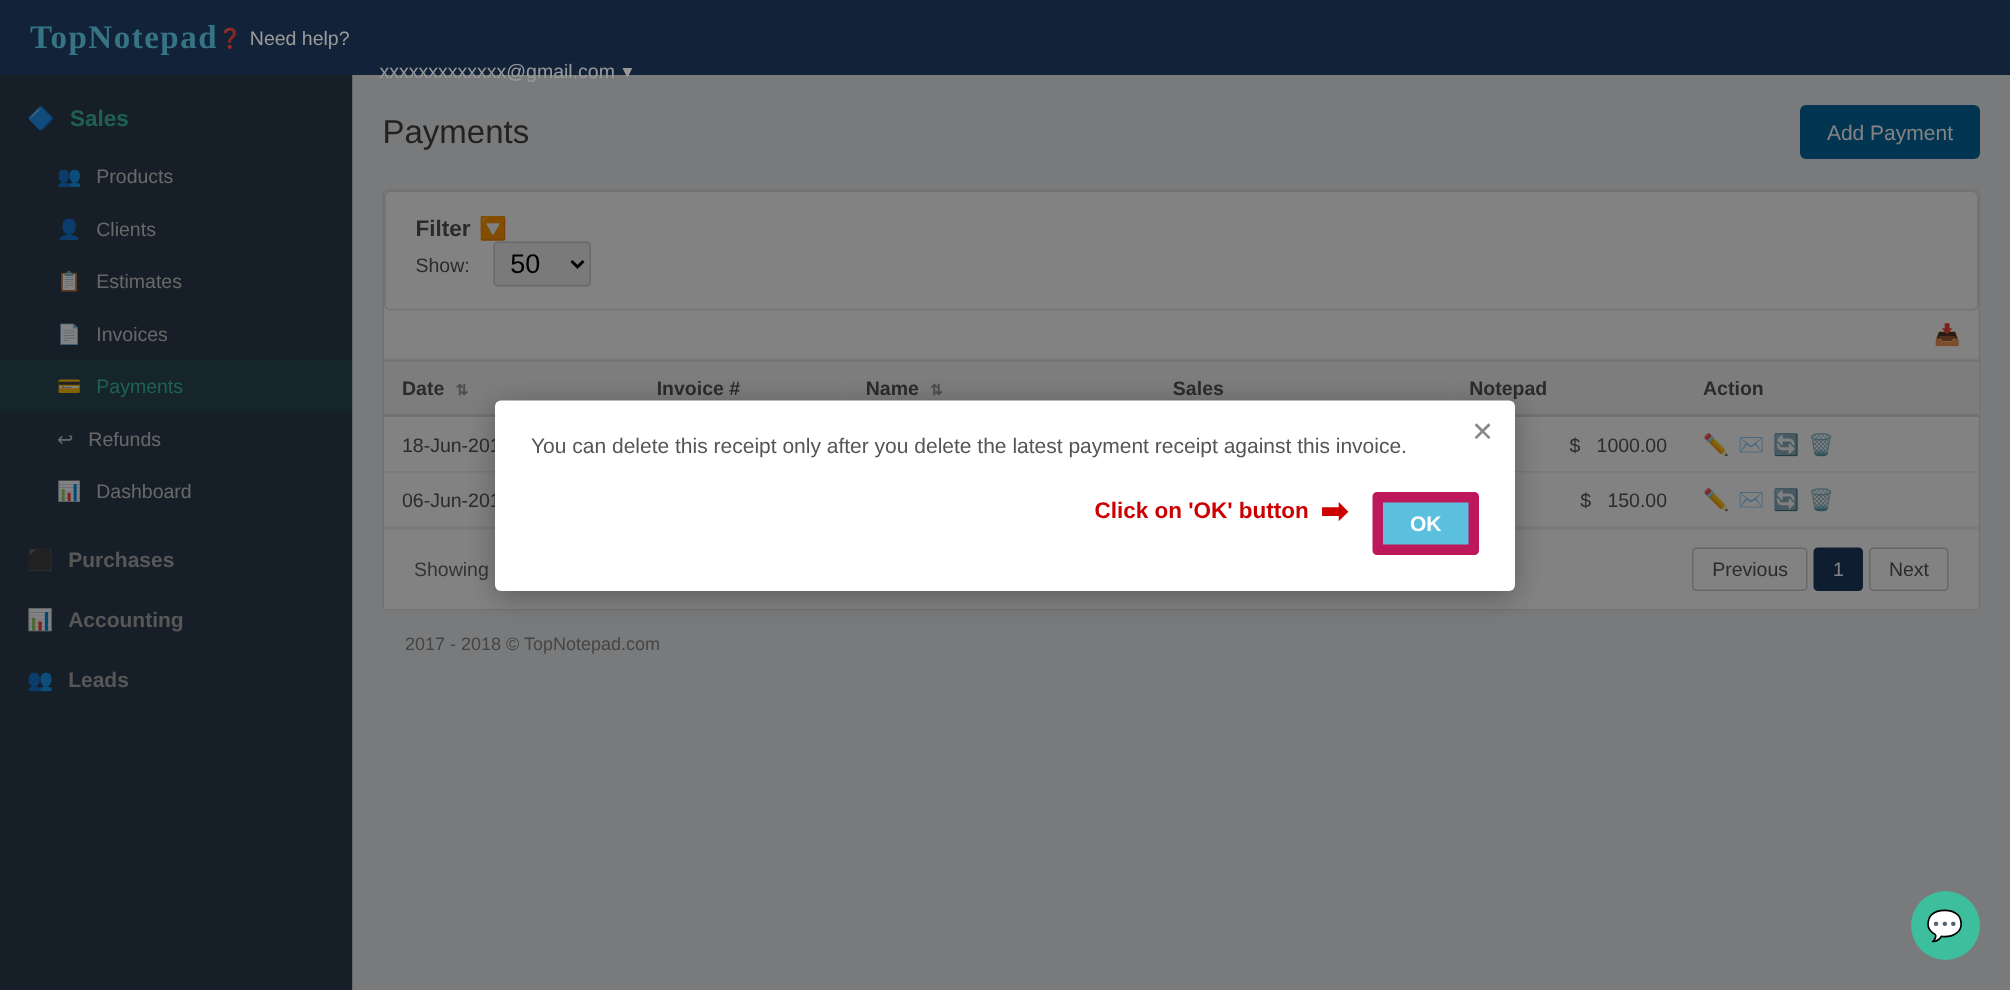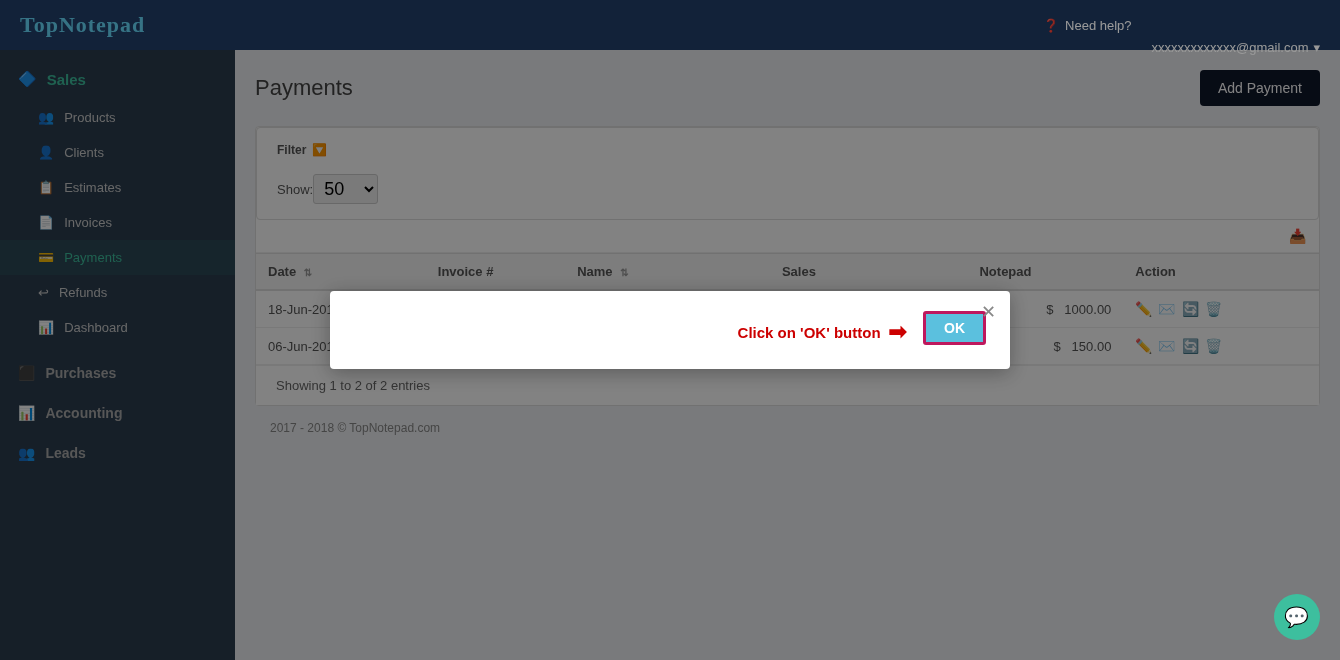--- a/index.html
+++ b/index.html
@@ -4,21 +4,21 @@
   <style>
     * { box-sizing: border-box; margin: 0; padding: 0; }
     body { font-family: Arial, sans-serif; font-size: 14px; background: #f0f0f0; height: 660px; overflow: hidden; }
 
     
     .top-nav {
       background: #1e3a5f;
       height: 50px;
       display: flex;
       align-items: center;
-      justify-content: space-between;
+      justify-content: flex-start;
       padding: 0 20px;
       position: fixed;
       top: 0; left: 0; right: 0;
       z-index: 100;
     }
     .top-nav-logo {
       color: white;
       font-size: 22px;
       font-weight: bold;
       font-family: Georgia, serif;
@@ -102,50 +102,50 @@
       align-items: center;
       justify-content: space-between;
       margin-bottom: 20px;
     }
     .page-title {
       font-size: 22px;
       color: #444;
       font-weight: normal;
     }
     .btn-add-payment {
-      background: #0f172a;
+      background: #0369a1;
       color: white;
       border: none;
       padding: 10px 18px;
       font-size: 14px;
       border-radius: 4px;
       cursor: pointer;
     }
 
     
     .filter-bar {
       background: white;
       border: 1px solid #ddd;
       border-radius: 4px;
       padding: 15px 20px;
       margin-bottom: 0;
     }
     .filter-header {
-      font-size: 12px;
+      font-size: 15px;
       font-weight: bold;
       color: #555;
       display: flex;
       align-items: center;
       gap: 6px;
     }
     .show-row {
       display: flex;
       align-items: center;
-      gap: 0;
-      margin-top: 17px;
+      gap: 16px;
+      margin-top: 0;
       font-size: 13px;
       color: #555;
     }
     .show-row select {
       padding: 3px 6px;
       border: 1px solid #ccc;
       border-radius: 3px;
       font-size: 18px;
     }
 
@@ -254,40 +254,40 @@
     }
     .modal-body {
       font-size: 14px;
       color: #555;
       margin-bottom: 20px;
       line-height: 1.5;
       padding-right: 20px;
     }
     .modal-footer {
       display: flex;
-      align-items: flex-end;
+      align-items: flex-start;
       justify-content: flex-end;
       gap: 16px;
     }
     .modal-annotation {
       color: #cc0000;
       font-weight: bold;
       font-size: 15px;
       display: flex;
       align-items: center;
       gap: 8px;
     }
     .arrow-icon {
       color: #cc0000;
       font-size: 22px;
     }
     .btn-ok {
       background: #5bc0de;
       color: white;
-      border: 3px solid #be185d;
+      border: 7px solid #be185d;
       padding: 6px 18px;
       font-size: 14px;
       border-radius: 3px;
       cursor: pointer;
       font-weight: bold;
     }
 
     
     .chat-bubble {
       position: fixed;
@@ -467,32 +467,38 @@
           <span class="action-icon">🔄</span>
           <span class="action-icon">🗑️</span>
         </div>
       </td>
     </tr>
           </tbody>
       </table>
 
       <div class="pagination-row">
         <span class="pagination-info">Showing 1 to 2 of 2 entries</span>
+        <div class="pagination-buttons">
+          <button class="page-btn">Previous</button>
+          <button class="page-btn active">1</button>
+          <button class="page-btn">Next</button>
+        </div>
       </div>
     </div>
 
     <div class="footer">
       <span>2017 - 2018 © TopNotepad.com</span>
     </div>
   </main>
 </div>
 
 <div class="modal-overlay">
   <div class="modal">
     <button class="modal-close">✕</button>
+    <div class="modal-body">You can delete this receipt only after you delete the latest payment receipt against this invoice.</div>
     <div class="modal-footer">
       <span class="modal-annotation">
         <span>Click on 'OK' button</span>
         <span class="arrow-icon">➡</span>
       </span>
       <button class="btn-ok">OK</button>
     </div>
   </div>
 </div>
 

